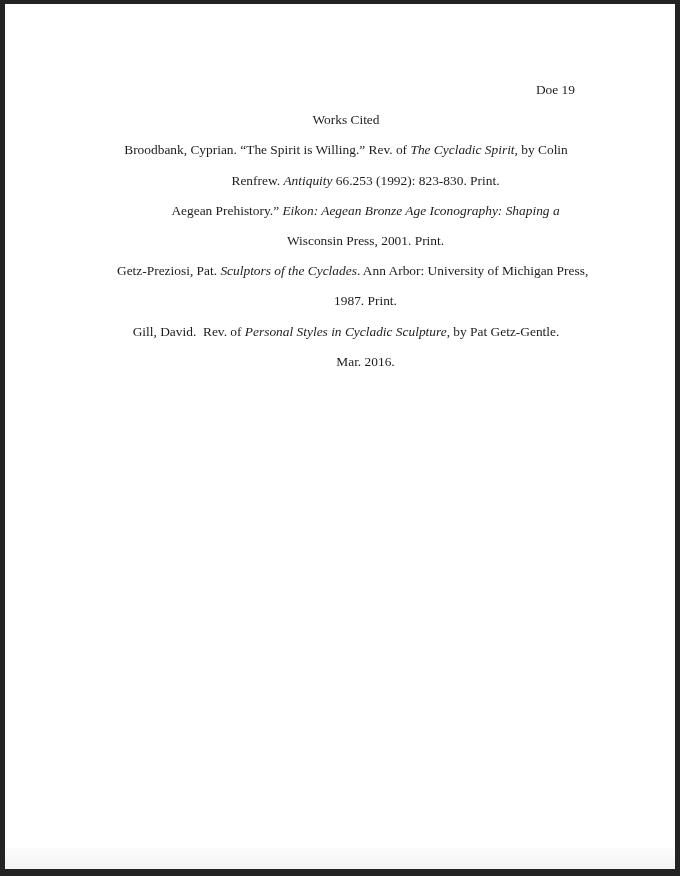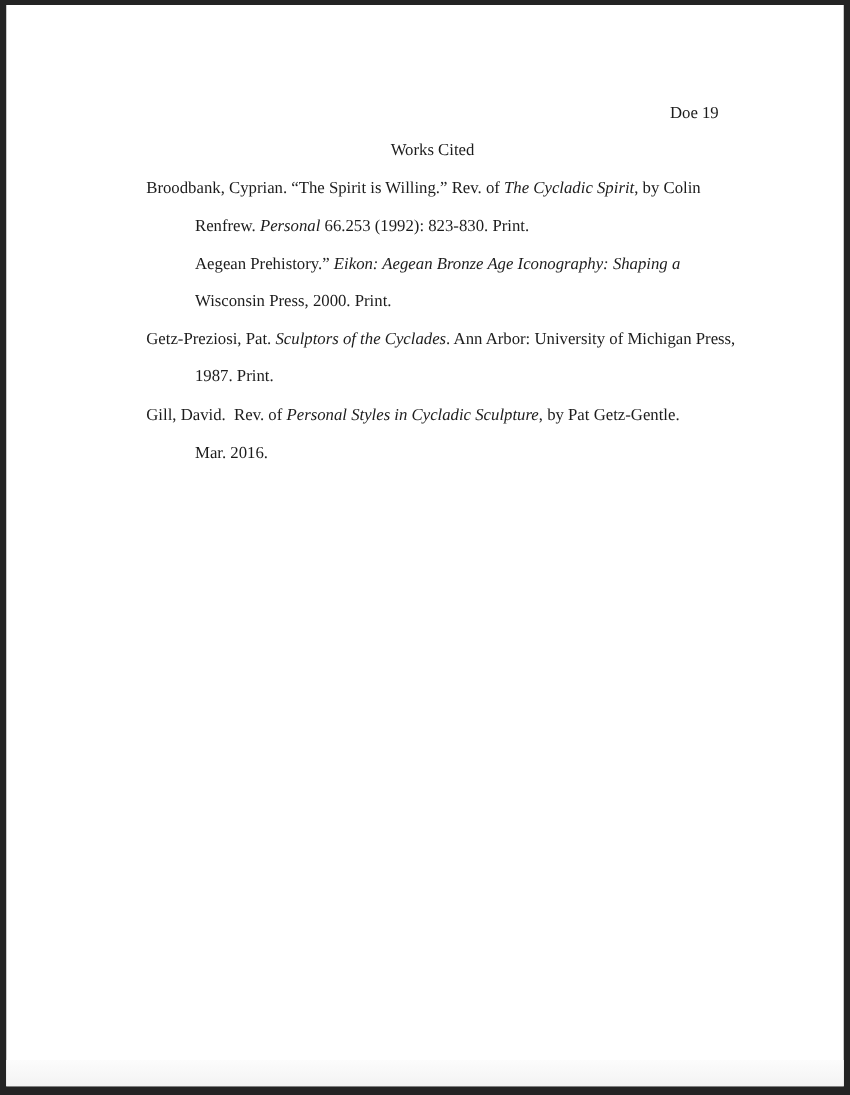--- a/index.html
+++ b/index.html
@@ -28,43 +28,43 @@
   }
   .content {
     position: absolute;
     top: 71px;
     left: 112px;
     right: 100px;
     color: var(--ink);
     font-size: 13.4px;
     line-height: 30.2px;
   }
-  .line { white-space: pre; }
+  .line { white-space: pre; text-align: center; }
   .header-line { text-align: right; }
   .title-line { text-align: center; }
   .entry .line.hang { padding-left: 39px; }
   em { font-style: italic; }
 </style>
 </head>
 <body>
 
 <div class="paper">
   <div class="content">
     <div class="line header-line">Doe 19</div>
     <div class="line title-line">Works Cited</div>
     <div>
         <div class="entry">
           <div class="line"><span>Broodbank, Cyprian. “The Spirit is Willing.” Rev. of </span><em>The Cycladic Spirit</em><span>, by Colin</span></div>
-          <div class="line hang"><span>Renfrew. </span><em>Personal</em><span> 66.253 (1992): 823-830. Print.</span></div>
+          <div class="line hang"><span>Renfrew. </span><em>Antiquity</em><span> 66.253 (1992): 823-830. Print.</span></div>
         </div>
         <div class="entry">
           <div class="line hang"><span>Aegean Prehistory.” </span><em>Eikon: Aegean Bronze Age Iconography: Shaping a</em></div>
         </div>
         <div class="entry">
-          <div class="line hang"><span>Wisconsin Press, 2000. Print.</span></div>
+          <div class="line hang"><span>Wisconsin Press, 2001. Print.</span></div>
         </div>
         <div class="entry">
           <div class="line"><span>Getz-Preziosi, Pat. </span><em>Sculptors of the Cyclades</em><span>. Ann Arbor: University of Michigan Press,</span></div>
           <div class="line hang"><span>1987. Print.</span></div>
         </div>
         <div class="entry">
           <div class="line"><span>Gill, David.  Rev. of </span><em>Personal Styles in Cycladic Sculpture</em><span>, by Pat Getz-Gentle.</span></div>
           <div class="line hang"><span>Mar. 2016.</span></div>
         </div>
       </div>

